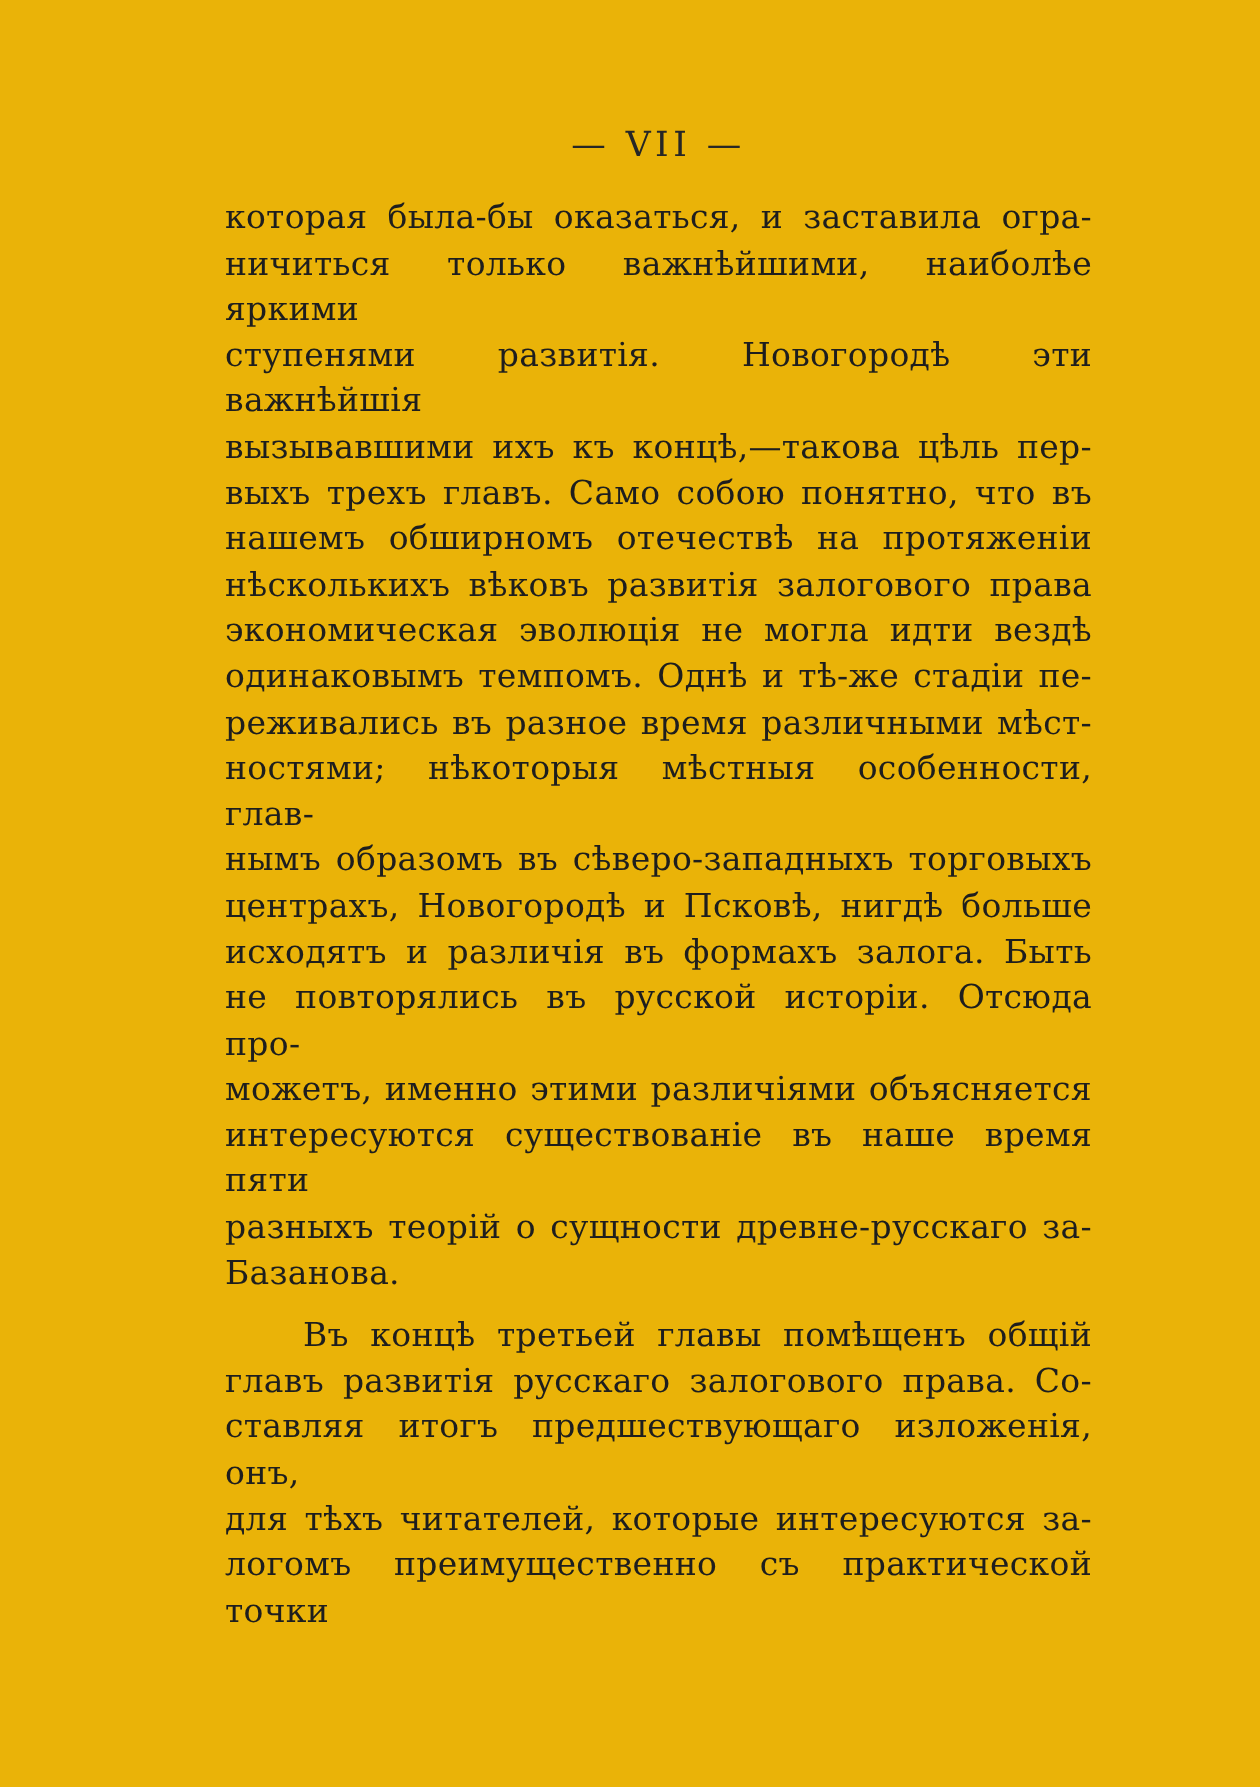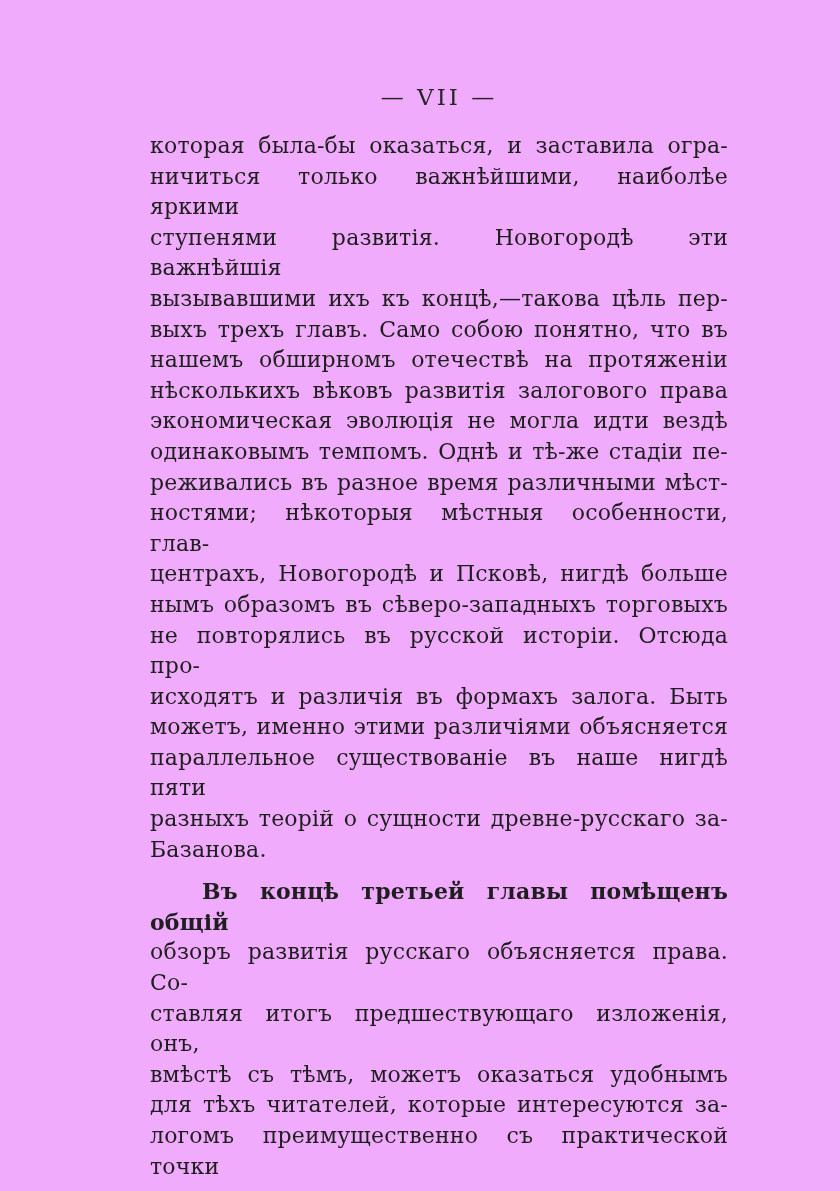--- a/index.html
+++ b/index.html
@@ -7,21 +7,21 @@
   html, body {
     width: 840px;
     background: #ffffff;
     font-family: "DejaVu Serif", serif;
   }
 
   .page {
     position: relative;
     width: 840px;
     height: 1191px;
-    background: #f0abfc;
+    background: #eab308;
     overflow: hidden;
     color: #1f1f1f;
   }
 
   .page-number-header {
     position: absolute;
     top: 84px;
     left: 150px;
     width: 578px;
     text-align: center;
@@ -48,21 +48,20 @@
   .line {
     text-align: justify;
     text-align-last: justify;
     white-space: normal;
   }
   .line.last-line {
     text-align-last: left;
   }
   .paragraph.indented .line.first-line {
     text-indent: 52px;
-    font-weight: bold;
   }
 </style>
 </head>
 <body>
 
 <div class="page">
   <div class="page-number-header">— VII —</div>
 
   <div class="text-block" id="paragraphs-container">
       <div class="paragraph">
@@ -70,31 +69,30 @@
         <div class="line">ничиться только важнѣйшими, наиболѣе яркими</div>
         <div class="line">ступенями развитія. Новогородѣ эти важнѣйшія</div>
         <div class="line">вызывавшими ихъ къ концѣ,—такова цѣль пер-</div>
         <div class="line">выхъ трехъ главъ. Само собою понятно, что въ</div>
         <div class="line">нашемъ обширномъ отечествѣ на протяженіи</div>
         <div class="line">нѣсколькихъ вѣковъ развитія залогового права</div>
         <div class="line">экономическая эволюція не могла идти вездѣ</div>
         <div class="line">одинаковымъ темпомъ. Однѣ и тѣ-же стадіи пе-</div>
         <div class="line">реживались въ разное время различными мѣст-</div>
         <div class="line">ностями; нѣкоторыя мѣстныя особенности, глав-</div>
+        <div class="line">нымъ образомъ въ сѣверо-западныхъ торговыхъ</div>
         <div class="line">центрахъ, Новогородѣ и Псковѣ, нигдѣ больше</div>
-        <div class="line">нымъ образомъ въ сѣверо-западныхъ торговыхъ</div>
+        <div class="line">исходятъ и различія въ формахъ залога. Быть</div>
         <div class="line">не повторялись въ русской исторіи. Отсюда про-</div>
-        <div class="line">исходятъ и различія въ формахъ залога. Быть</div>
         <div class="line">можетъ, именно этими различіями объясняется</div>
-        <div class="line">параллельное существованіе въ наше нигдѣ пяти</div>
+        <div class="line">интересуются существованіе въ наше время пяти</div>
         <div class="line">разныхъ теорій о сущности древне-русскаго за-</div>
         <div class="line last-line">Базанова.</div>
       </div>
       <div class="paragraph indented">
         <div class="line first-line">Въ концѣ третьей главы помѣщенъ общій</div>
-        <div class="line">обзоръ развитія русскаго объясняется права. Со-</div>
+        <div class="line">главъ развитія русскаго залогового права. Со-</div>
         <div class="line">ставляя итогъ предшествующаго изложенія, онъ,</div>
-        <div class="line">вмѣстѣ съ тѣмъ, можетъ оказаться удобнымъ</div>
         <div class="line">для тѣхъ читателей, которые интересуются за-</div>
         <div class="line">логомъ преимущественно съ практической точки</div>
       </div>
     </div>
 </div>
 
 </body></html>

